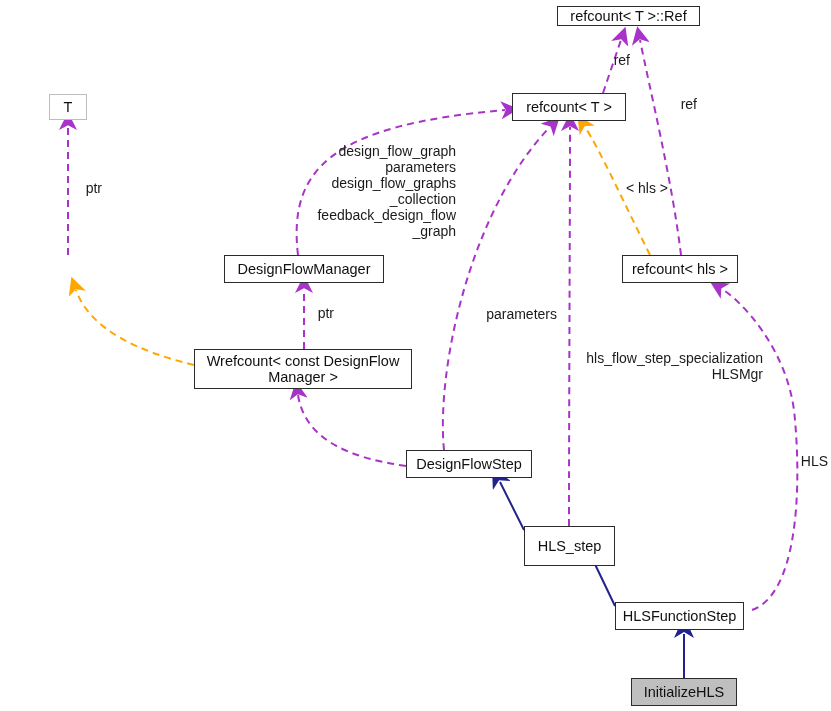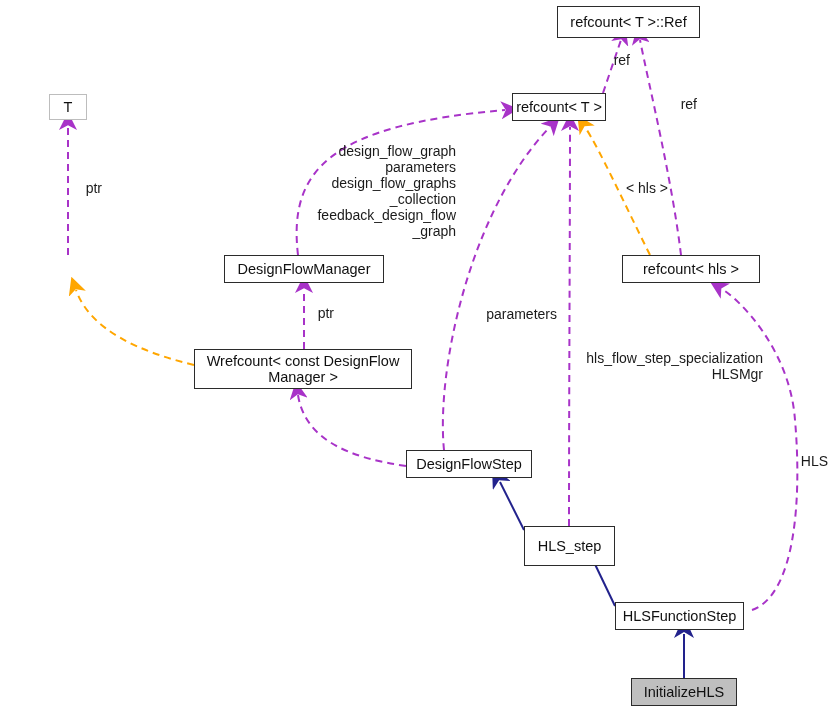--- a/index.html
+++ b/index.html
@@ -77,34 +77,34 @@
       <path d="M524,530 L500,482" marker-end="url(#arrowBlue)"></path>
       <path d="M615,606 L592,558" marker-end="url(#arrowBlue)"></path>
       <path d="M684,678 L684,634" marker-end="url(#arrowBlue)"></path>
     </g>
   </svg>
 
   <div class="node faint" style="left:49px;top:94px;width:38px;height:26px;">
     <span>T</span>
   </div>
 
-  <div class="node" style="left:557px;top:6px;width:143px;height:32px;">
+  <div class="node" style="left:557px;top:6px;width:143px;height:20px;">
     <span>refcount&lt; T &gt;::Ref</span>
   </div>
 
-  <div class="node" style="left:512px;top:93px;width:94px;height:28px;">
+  <div class="node" style="left:512px;top:93px;width:114px;height:28px;">
     <span>refcount&lt; T &gt;</span>
   </div>
 
 
   <div class="node" style="left:224px;top:255px;width:160px;height:28px;">
     <span>DesignFlowManager</span>
   </div>
 
-  <div class="node" style="left:622px;top:255px;width:138px;height:28px;">
+  <div class="node" style="left:622px;top:255px;width:116px;height:28px;">
     <span>refcount&lt; hls &gt;</span>
   </div>
 
   <div class="node" style="left:194px;top:349px;width:218px;height:40px;">
     <span>Wrefcount&lt; const DesignFlow
 Manager &gt;</span>
   </div>
 
   <div class="node" style="left:406px;top:450px;width:126px;height:28px;">
     <span>DesignFlowStep</span>

